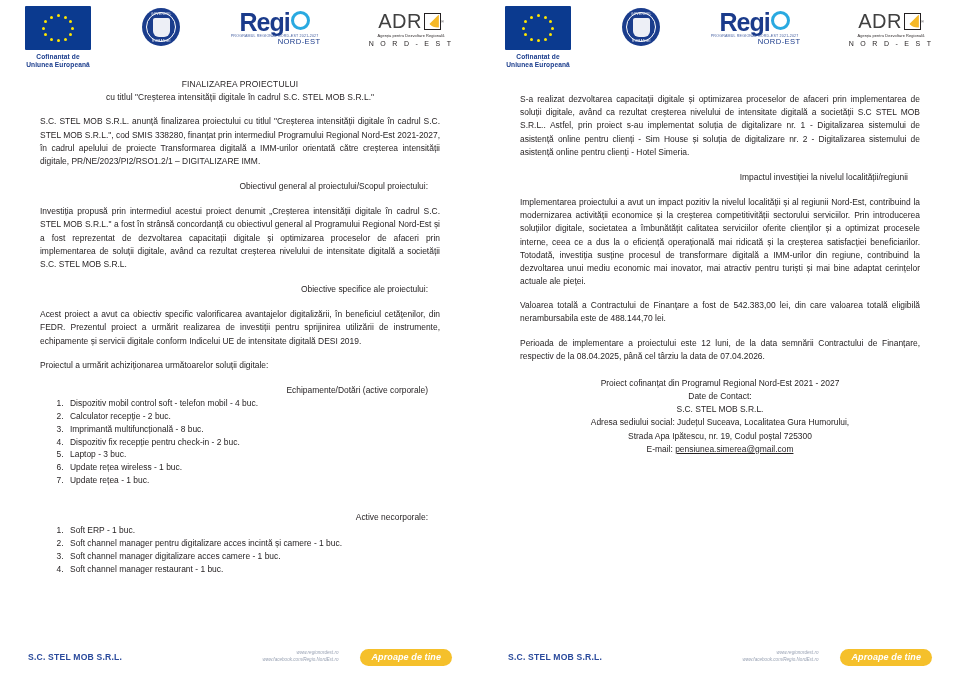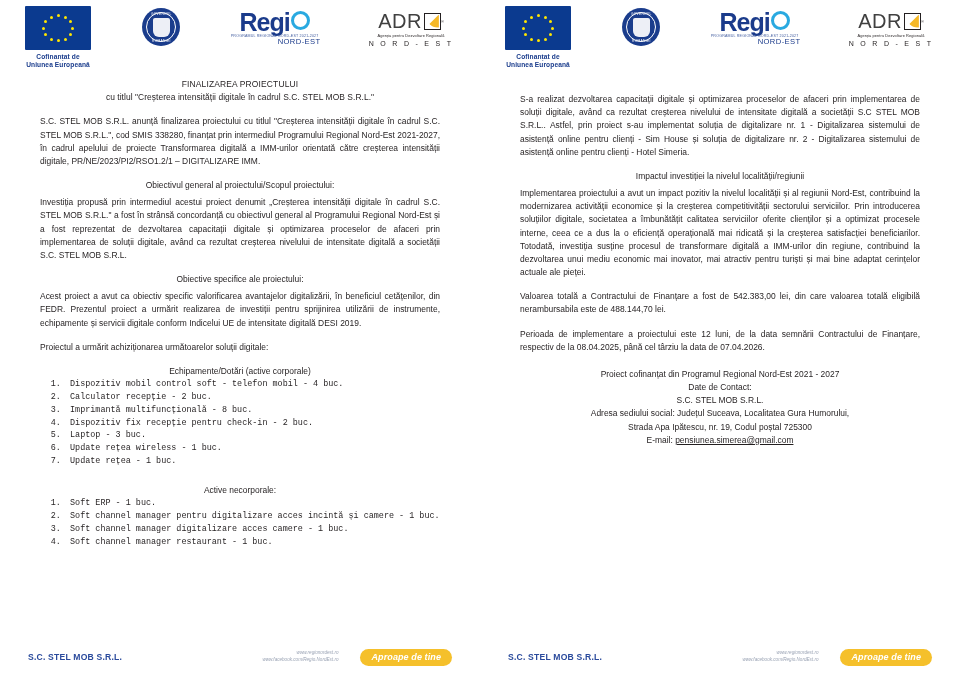--- a/index.html
+++ b/index.html
@@ -107,27 +107,27 @@
 
   
   .body {
     padding: 8px 40px 0 40px;
     font-size: 8.45px; line-height: 1.56; color: #231f20;
   }
   .title-block { text-align: center; margin-top: 4px; margin-bottom: 11px; }
   .title-line1 { letter-spacing: .15px; }
   .title-line2 { letter-spacing: .05px; }
   p.j { text-align: justify; margin: 0 0 11px 0; }
-  p.t { text-align: center; margin: 4px; }
+  p.t { text-align: right; margin: 12px; }
   p.nb { margin-bottom: 0; }
   .lead { margin-bottom: 11px; }
   ol.items {
     margin: 0 0 0 26px; padding: 0; list-style: decimal;
   }
-  ol.items li { margin: 0; padding-left: 4px; line-height: 1.52; font-family: Liberation Mono, monospace; }
+  ol.items li { margin: 0; padding-left: 4px; line-height: 1.52; }
   .gap-m { height: 12px; }
   .contact-block { text-align: center; margin-top: 14px; line-height: 1.56; }
   .mail-link { text-decoration: underline; color: #231f20; }
 
   
   .footer {
     position: absolute; bottom: 0; left: 0; width: 480px; height: 44px;
     display: flex; align-items: center; padding: 0 28px;
   }
   .footer-company {

